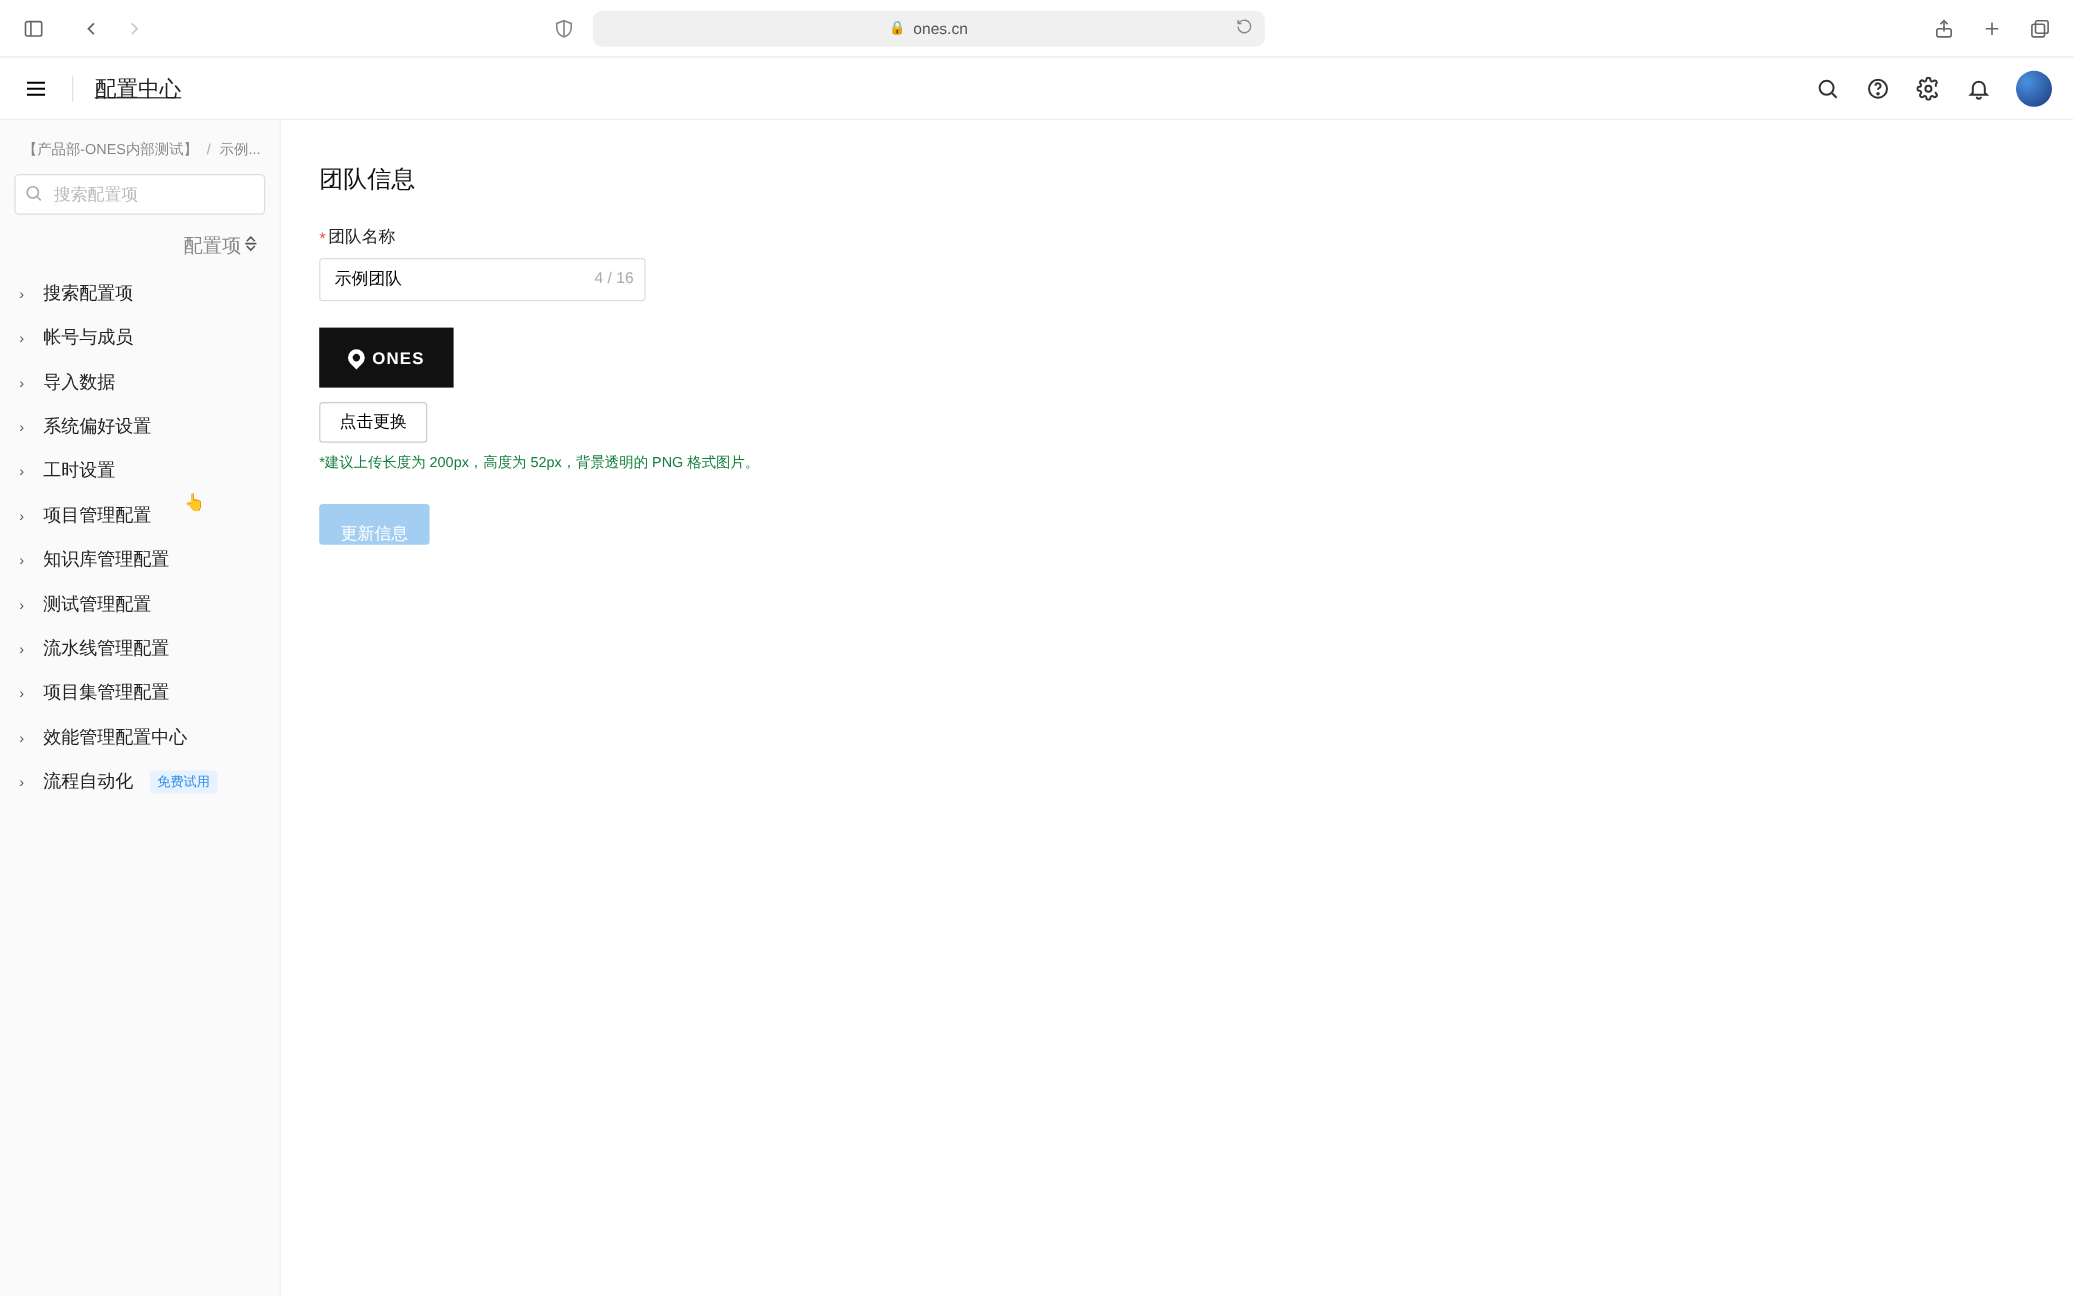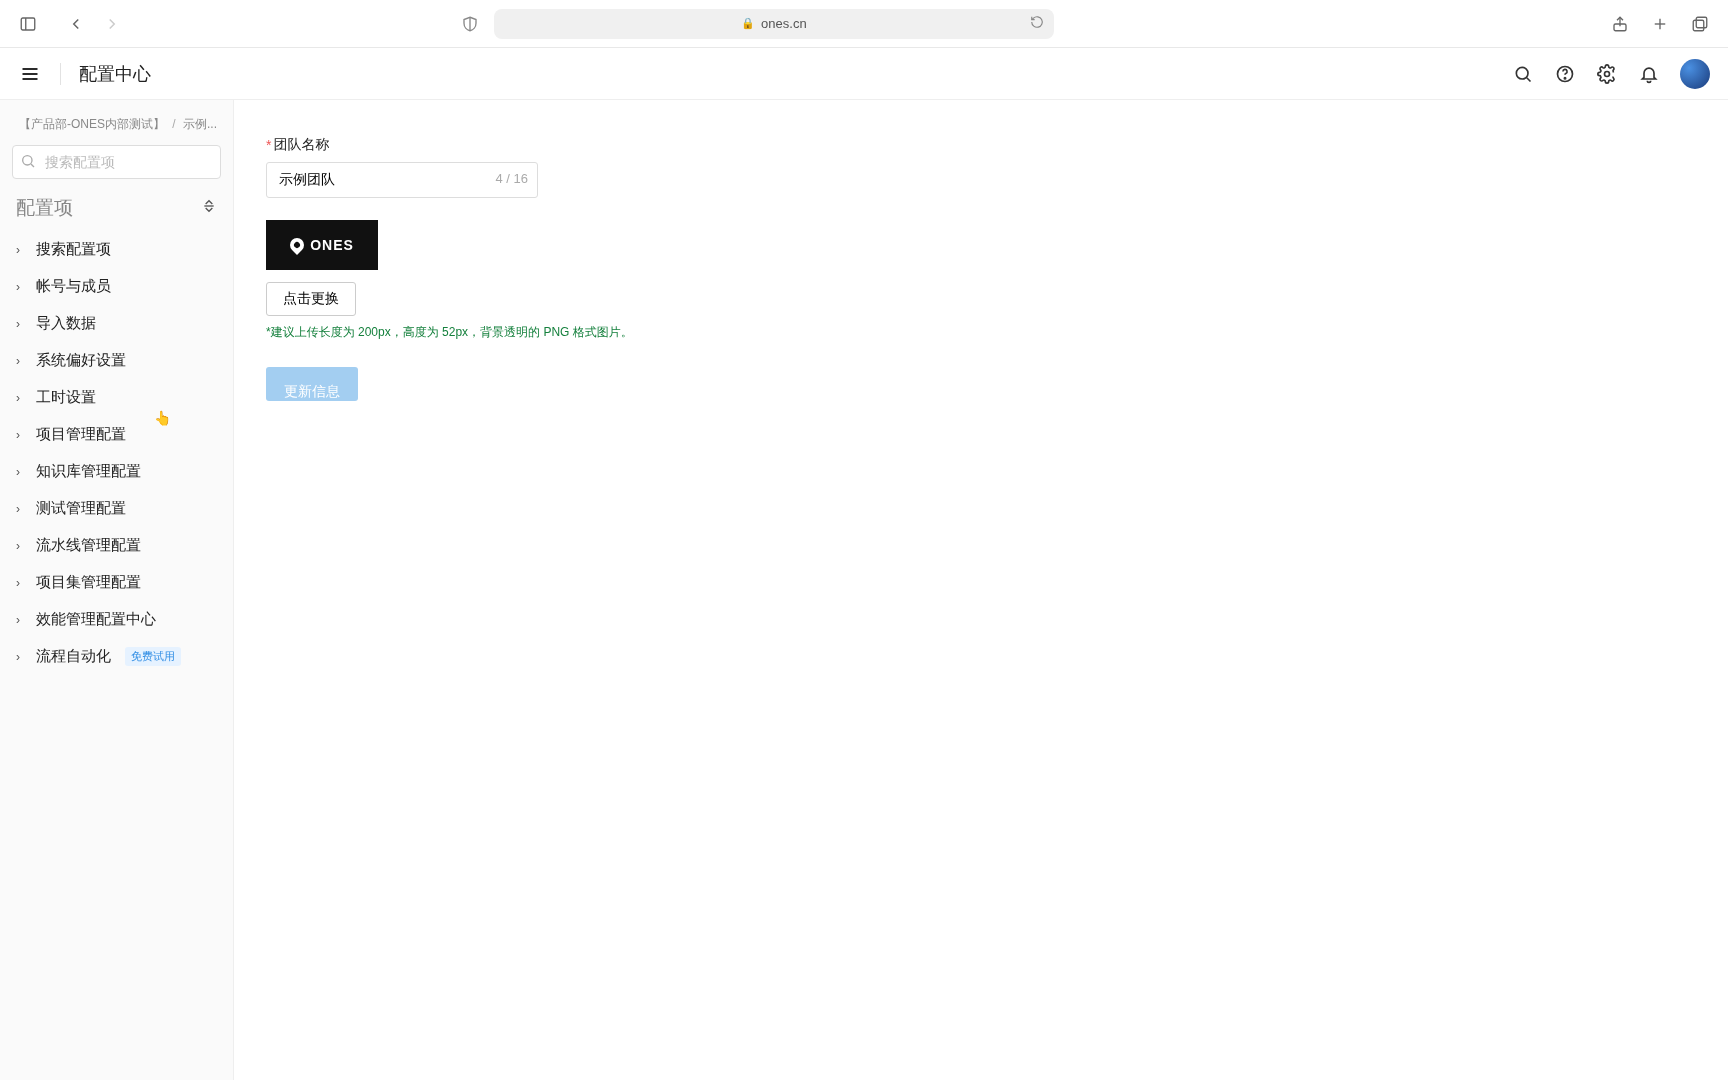--- a/index.html
+++ b/index.html
@@ -14,35 +14,35 @@
     .addr-spacer { width: 310px; }
     .addr-bar { flex: 0 0 560px; height: 30px; background: #f0f0f0; border-radius: 8px; display: flex; align-items: center; justify-content: center; position: relative; color: #555; font-size: 13px; }
     .addr-bar .lock { margin-right: 6px; font-size: 11px; color: #888; }
     .addr-refresh { position: absolute; right: 10px; color: #888; }
     .chrome-right { margin-left: auto; display: flex; gap: 8px; }
 
     
     .app-header { height: 52px; display: flex; align-items: center; padding: 0 18px; border-bottom: 1px solid #eee; }
     .hamburger { width: 24px; height: 24px; display:flex; align-items:center; justify-content:center; cursor:pointer; }
     .vdivider { width: 1px; height: 22px; background: #e2e2e2; margin: 0 18px; }
-    .app-title { font-size: 18px; color: #222; }
+    .app-title { font-size: 18px; color: #222; text-decoration: underline; }
     .app-header-right { margin-left: auto; display: flex; align-items: center; gap: 20px; }
     .hdr-icon { width: 22px; height: 22px; color: #333; cursor:pointer; display:flex; align-items:center; justify-content:center; }
     .avatar { width: 30px; height: 30px; border-radius: 50%; background: radial-gradient(circle at 30% 30%, #4a90e2, #1a3a7a); }
 
     
     .workspace { display: flex; height: calc(100% - 48px - 52px); }
     .sidebar { width: 234px; background: #fafafa; border-right: 1px solid #eee; padding: 16px 10px; }
     .breadcrumb { color: #888; font-size: 12px; padding: 0 6px 12px; white-space: nowrap; overflow: hidden; text-overflow: ellipsis; text-align: right; }
     .breadcrumb .bc-sep { margin: 0 4px; color: #aaa; }
     .search-wrap { position: relative; padding: 0 2px; margin-bottom: 14px; }
     .search-input { width: 100%; height: 34px; border: 1px solid #ddd; border-radius: 4px; padding: 0 10px 0 32px; font-size: 14px; background: #fff; }
     .search-input::placeholder { color: #bbb; }
     .search-icon-s { position: absolute; left: 10px; top: 8px; color: #aaa; }
-    .cfg-header { display: flex; align-items: center; justify-content: space-between; padding: 2px 6px 10px; color: #888; font-size: 19px; }
+    .cfg-header { display: flex; align-items: center; justify-content: flex-end; padding: 2px 6px 10px; color: #888; font-size: 16px; }
     .cfg-collapse { color: #555; cursor:pointer; }
     .nav-list { list-style: none; }
     .nav-item { display: flex; align-items: center; padding: 9px 6px; cursor: pointer; font-size: 15px; color: #222; gap: 10px; border-radius: 4px; }
     .chev { width: 10px; color: #555; font-size: 12px; }
     .badge { background: #e6f2ff; color: #338fe5; font-size: 11px; padding: 2px 6px; border-radius: 3px; margin-left: 4px; }
 
     
     .main { flex: 1; background: #fff; padding: 24px 32px; margin: 12px 12px 12px 0; overflow: auto; }
     .page-title { font-size: 20px; font-weight: 500; color: #111; margin-bottom: 26px; }
     .field-label { font-size: 14px; color: #222; margin-bottom: 8px; display:flex; align-items:center; }
@@ -235,20 +235,21 @@
         </li>
       <li class="nav-item">
           <span class="chev">›</span>
           <span>流程自动化</span>
           <span class="badge">免费试用</span>
         </li>
     </ul>
   </aside>
 
   <main class="main">
+    <h2 class="page-title">团队信息</h2>
 
     <div class="field-label">
       <span class="req">*</span>
       <span>团队名称</span>
     </div>
     <div class="input-wrap">
       <input class="text-input" value="示例团队" style="">
       <span class="char-count">4 / 16</span>
     </div>
 

